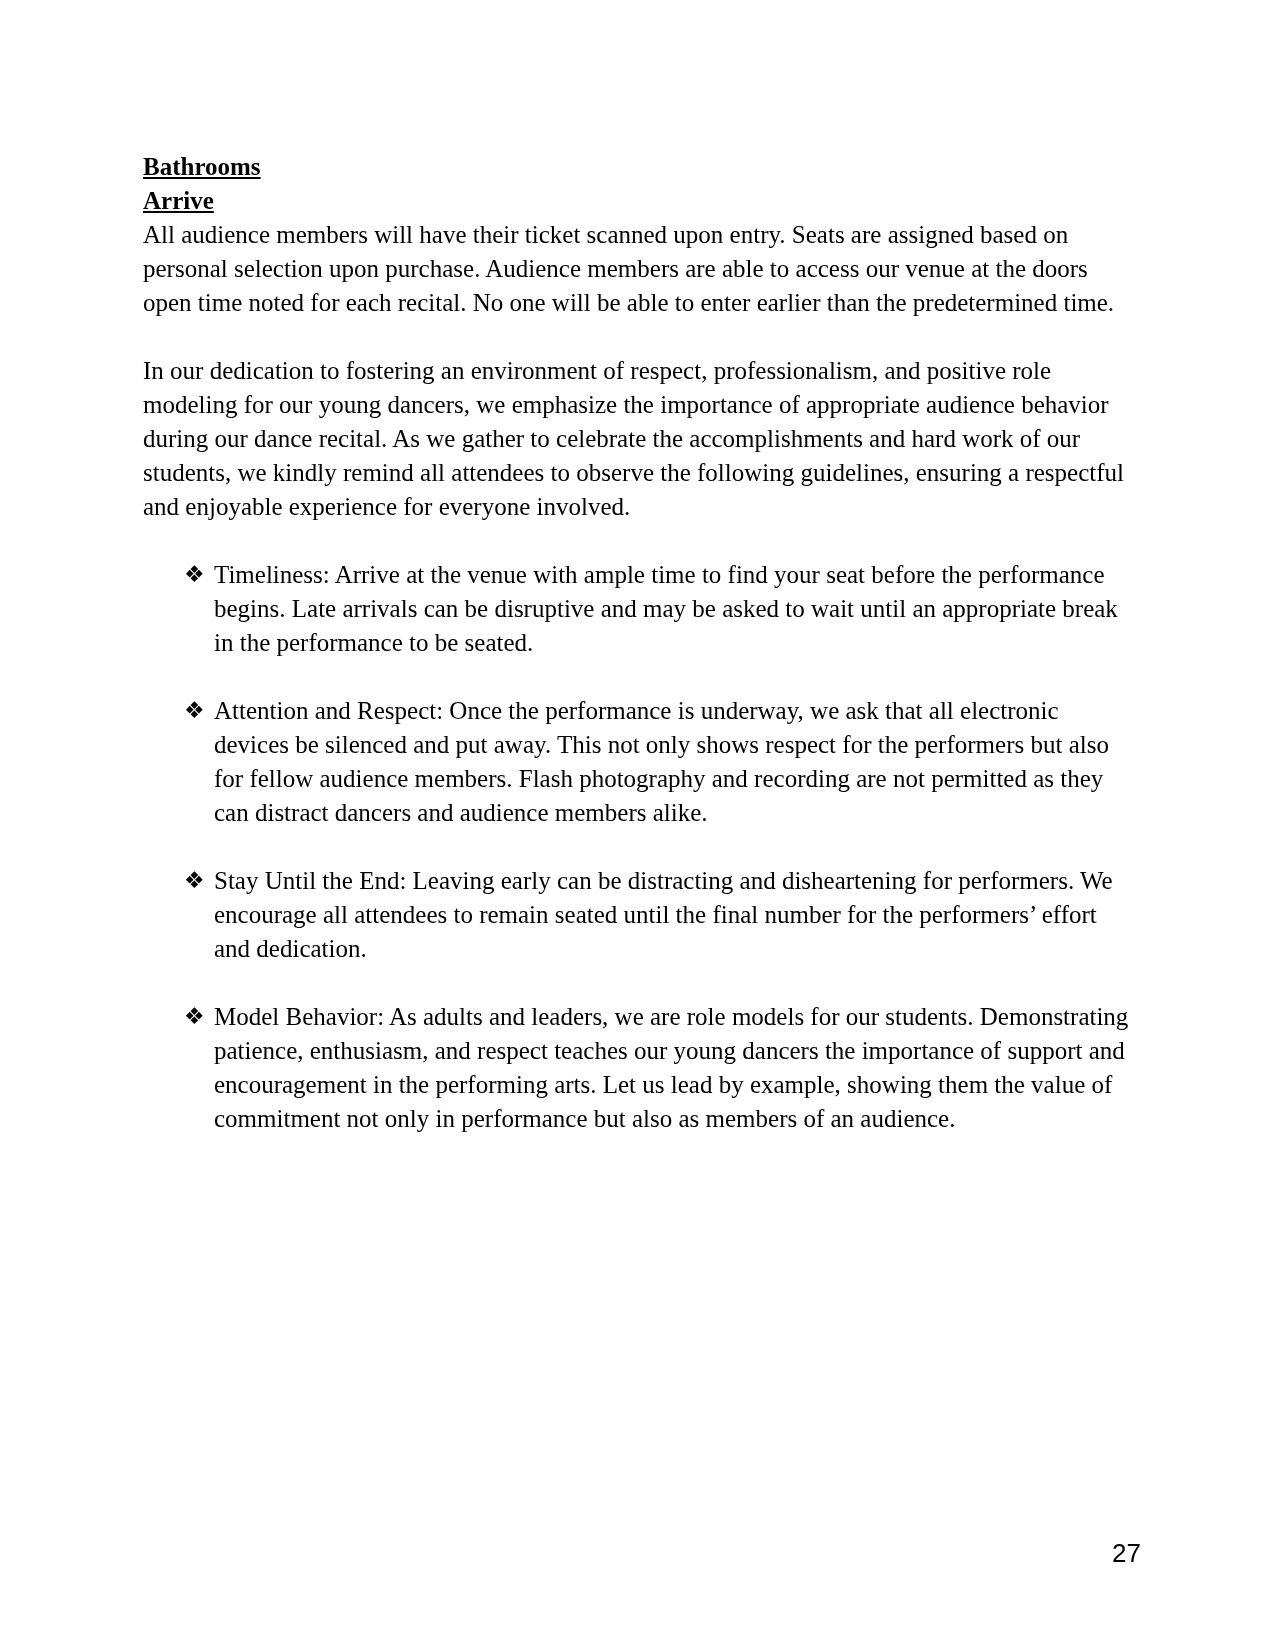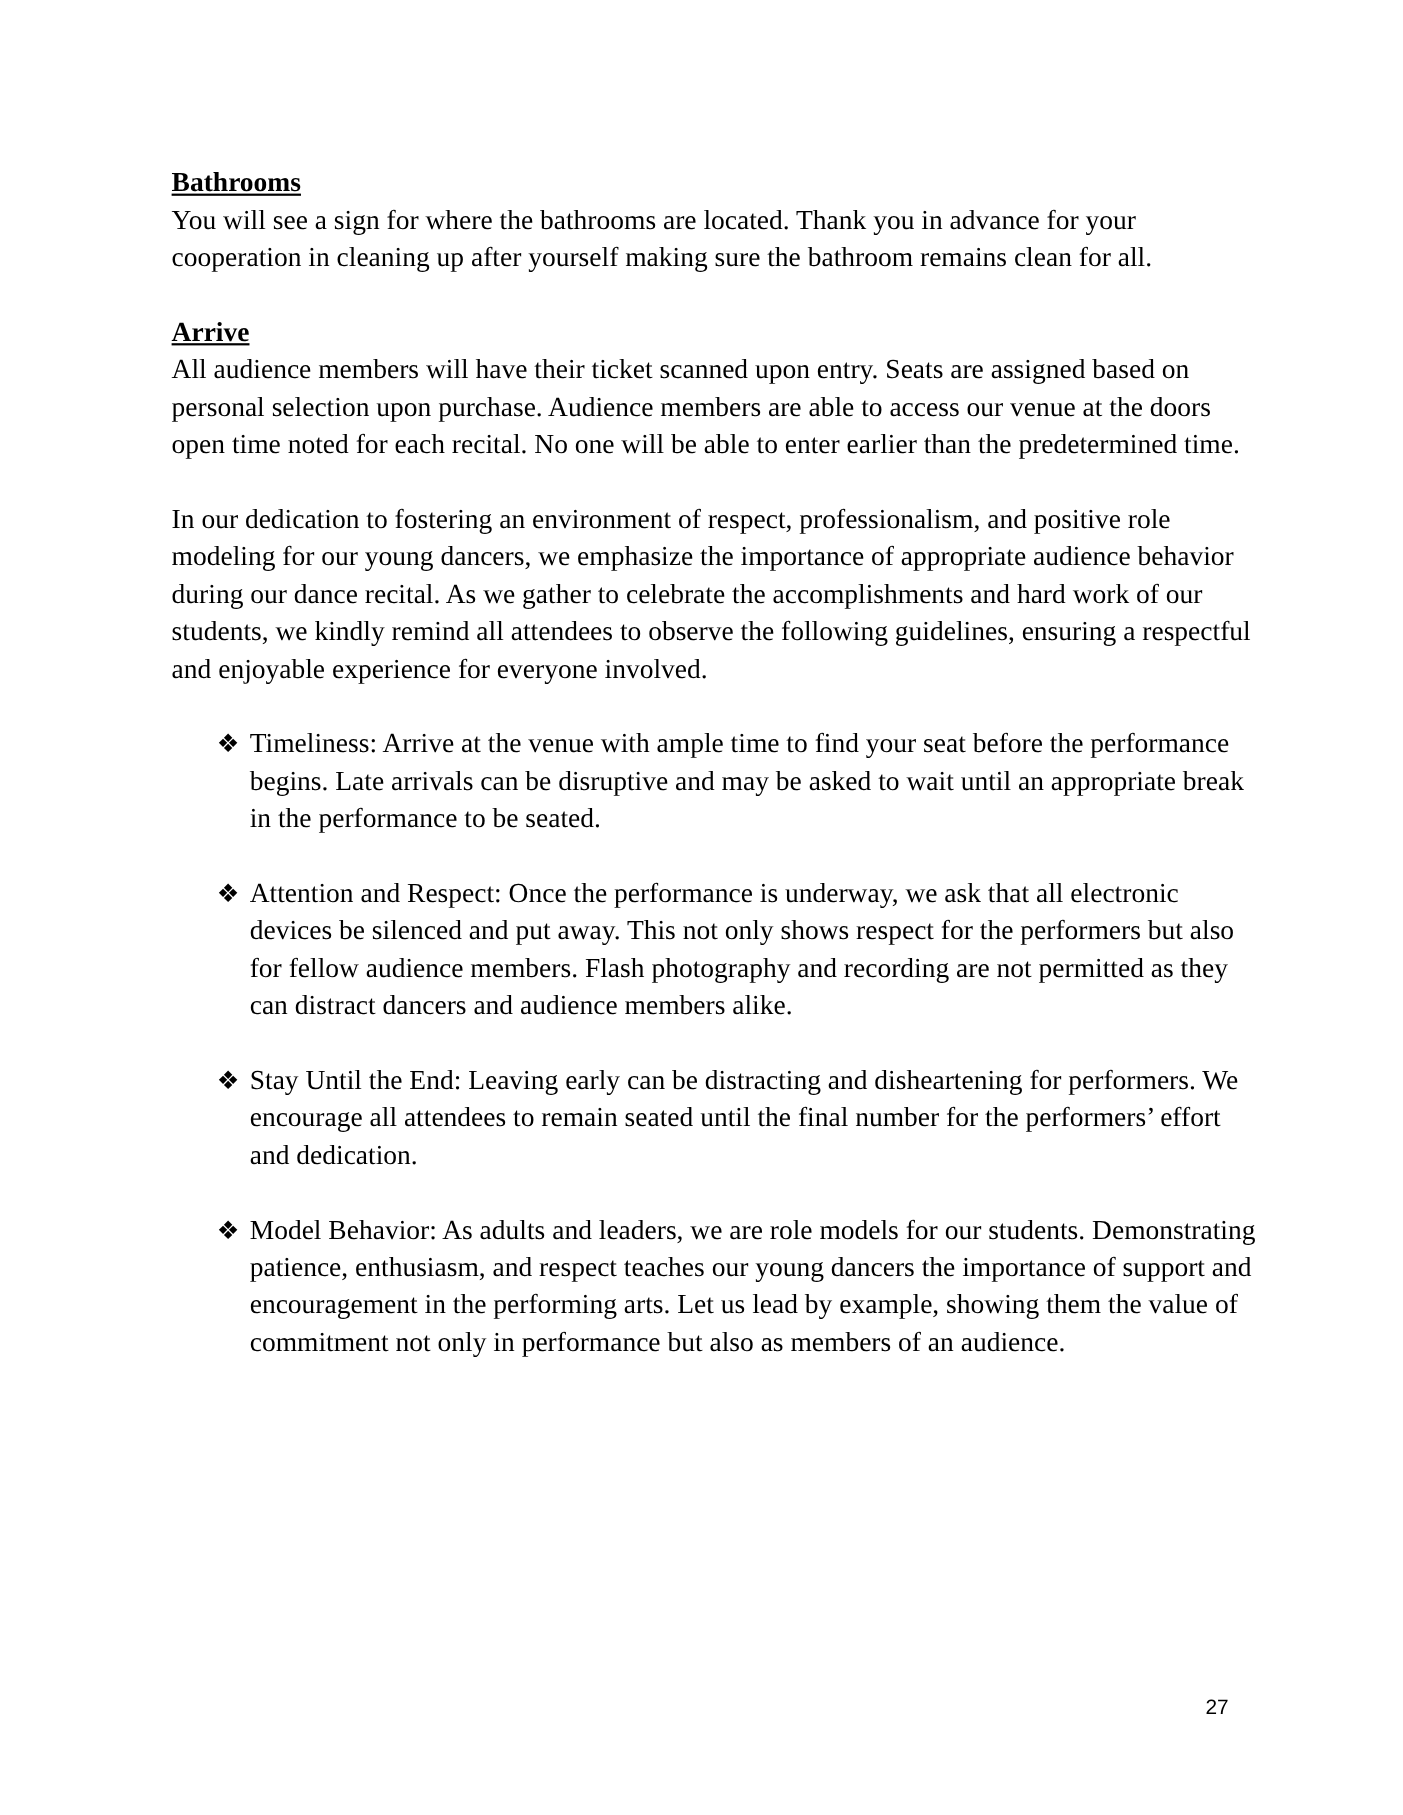--- a/index.html
+++ b/index.html
@@ -11,21 +11,21 @@
     position: relative;
     width: 1275px;
     height: 1650px;
     background: #ffffff;
     overflow: hidden;
     font-family: "Liberation Serif", serif;
     color: #000000;
   }
   .content {
     position: absolute;
-    left: 156px;
+    left: 143px;
     top: 150px;
     width: 990px;
     font-size: 25px;
     line-height: 34px;
   }
   .section-heading {
     font-size: 25px;
     line-height: 34px;
     font-weight: bold;
     text-decoration: underline;
@@ -46,37 +46,36 @@
   }
   .bullet-marker {
     position: absolute;
     left: 41px;
     top: 0;
     font-size: 23px;
   }
   .page-number {
     position: absolute;
     top: 1538px;
-    right: 158px;
+    right: 134px;
     font-family: "Liberation Sans", sans-serif;
-    font-size: 19px;
+    font-size: 26px;
     line-height: 30px;
     color: #000000;
     text-align: center;
   }
 </style>
 </head>
 <body>
 
 <div class="page">
   <div class="content">
 
     <section>
       <h2 class="section-heading">Bathrooms</h2>
-      <p class="section-body">You will see a sign for where the bathrooms are located. Thank you in advance for your cooperation in cleaning up after yourself making sure the bathroom remains clean for all.</p>
     </section>
 
     <section>
       <h2 class="section-heading">Arrive</h2>
       <p class="section-body">All audience members will have their ticket scanned upon entry. Seats are assigned based on personal selection upon purchase. Audience members are able to access our venue at the doors open time noted for each recital. No one will be able to enter earlier than the predetermined time.</p>
     </section>
 
     <section>
       <p class="section-body">In our dedication to fostering an environment of respect, professionalism, and positive role modeling for our young dancers, we emphasize the importance of appropriate audience behavior during our dance recital. As we gather to celebrate the accomplishments and hard work of our students, we kindly remind all attendees to observe the following guidelines, ensuring a respectful and enjoyable experience for everyone involved.</p>
 

